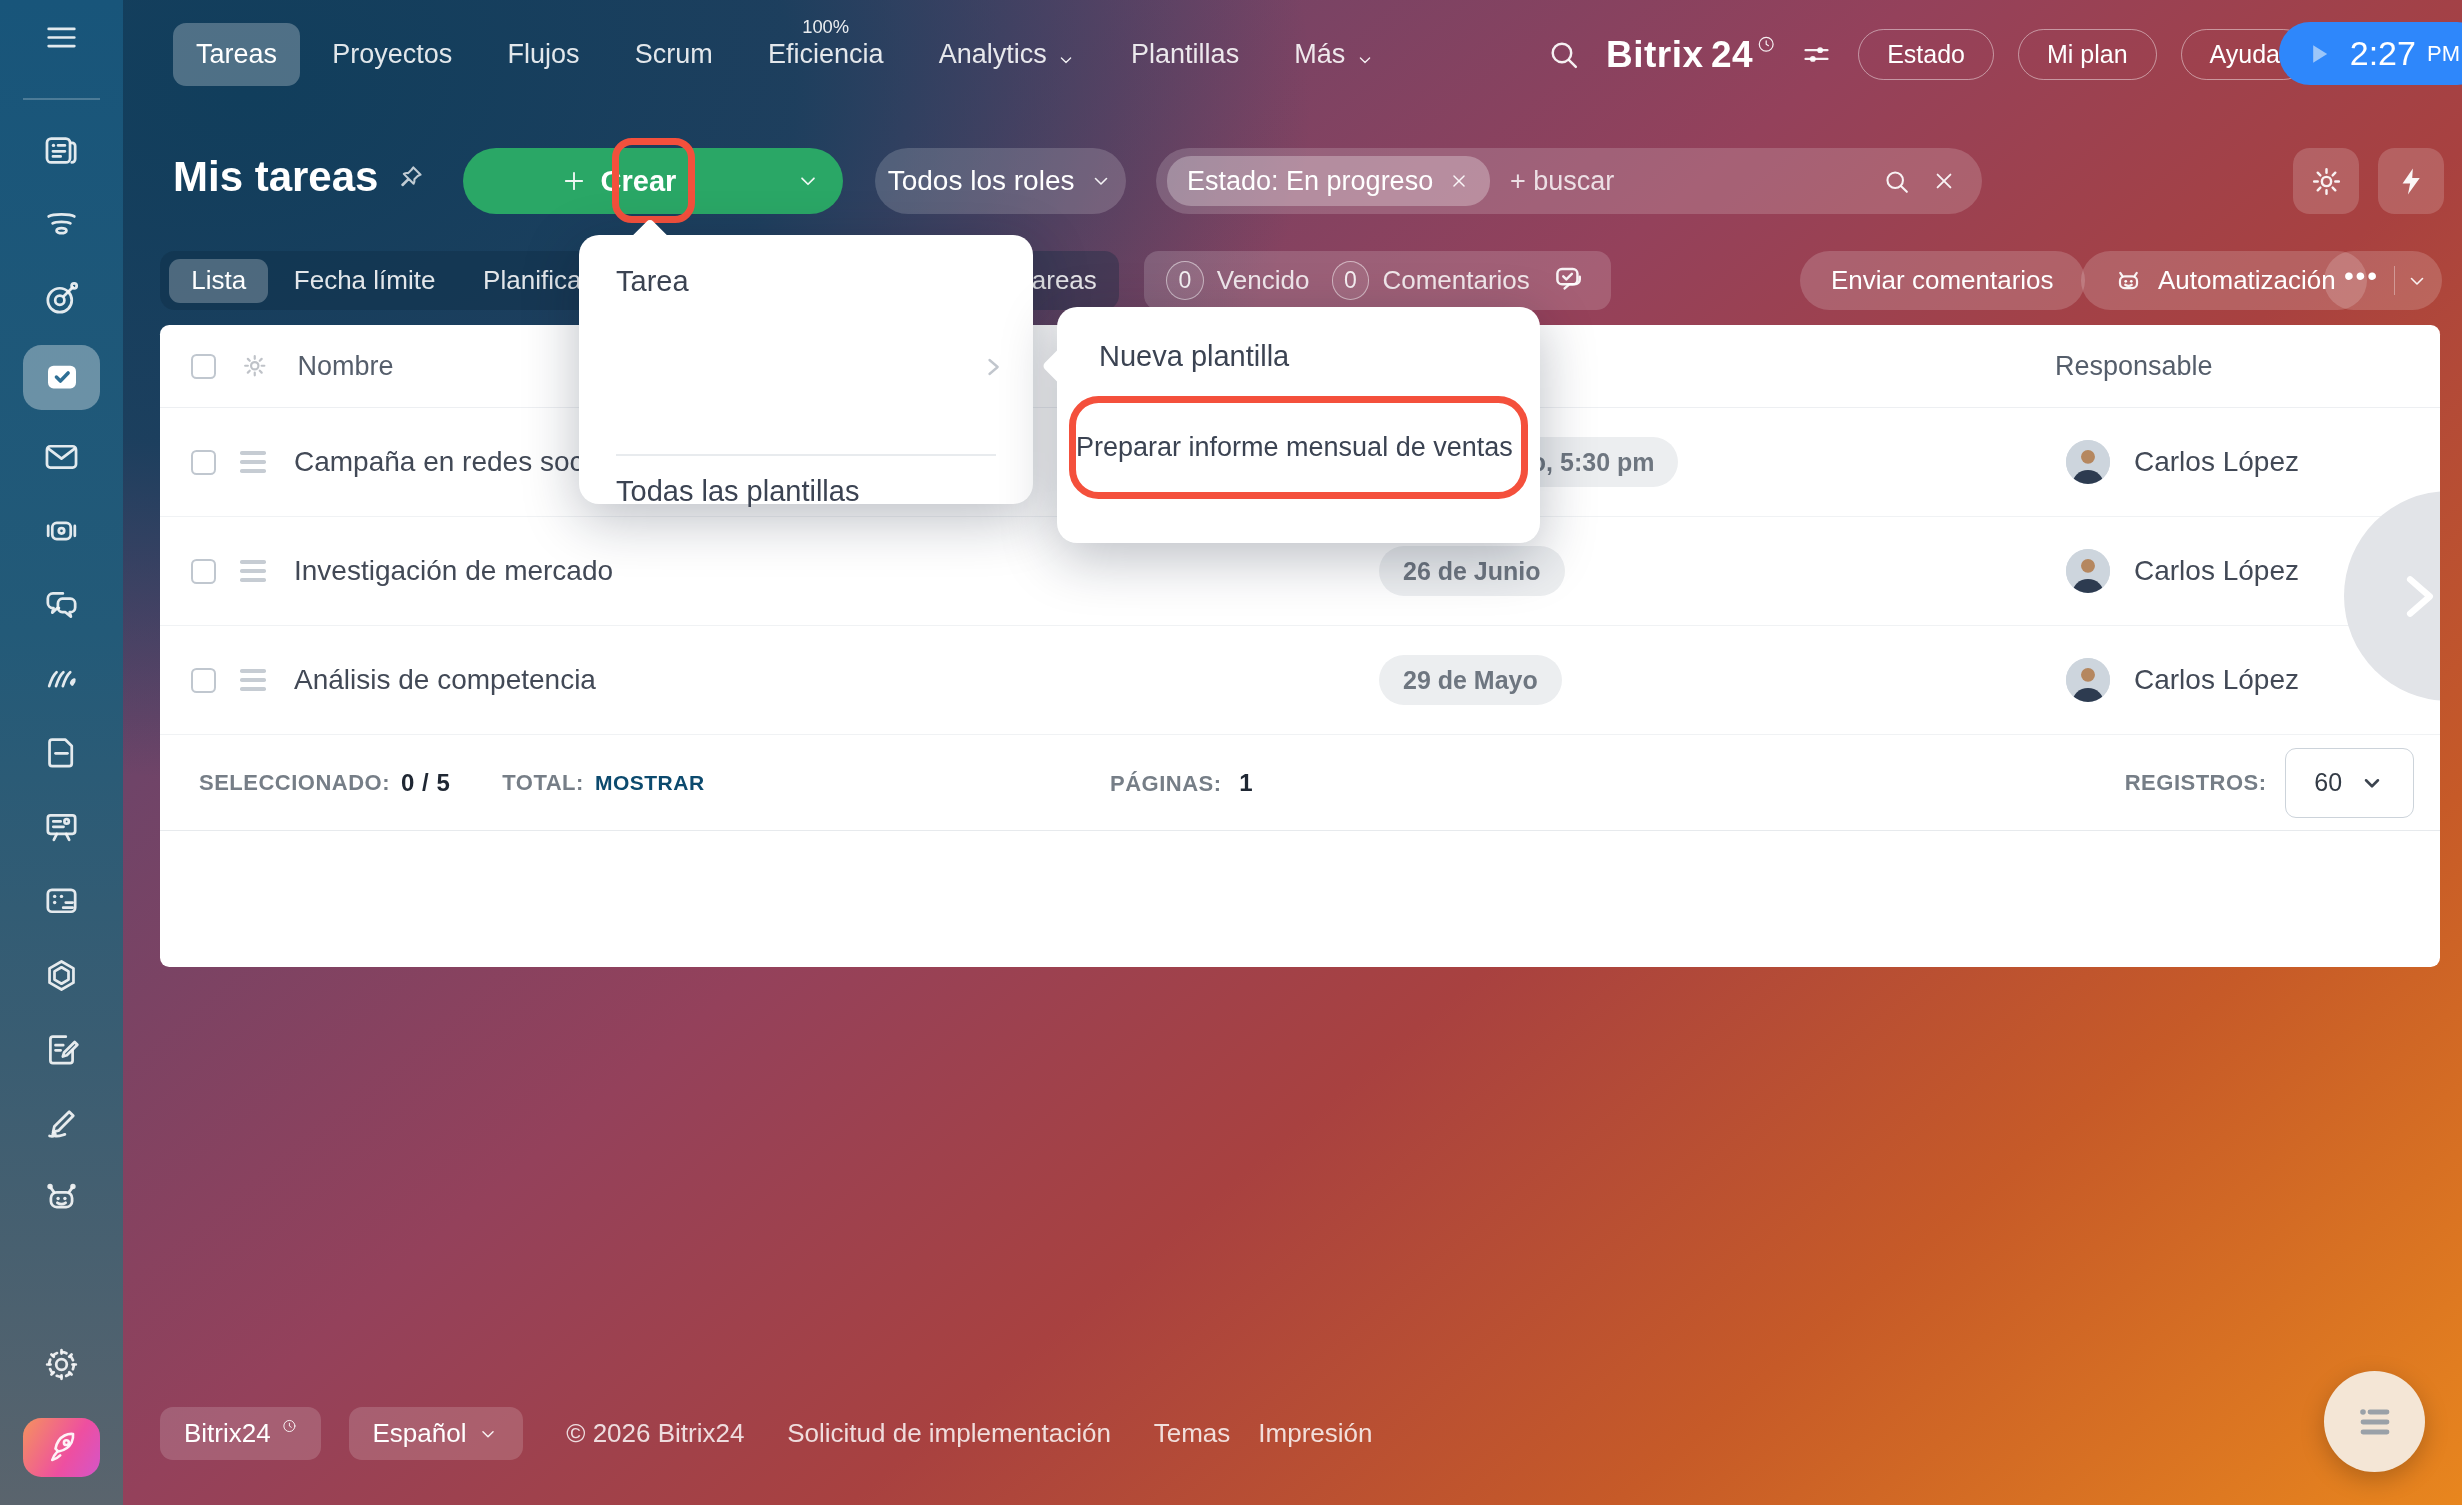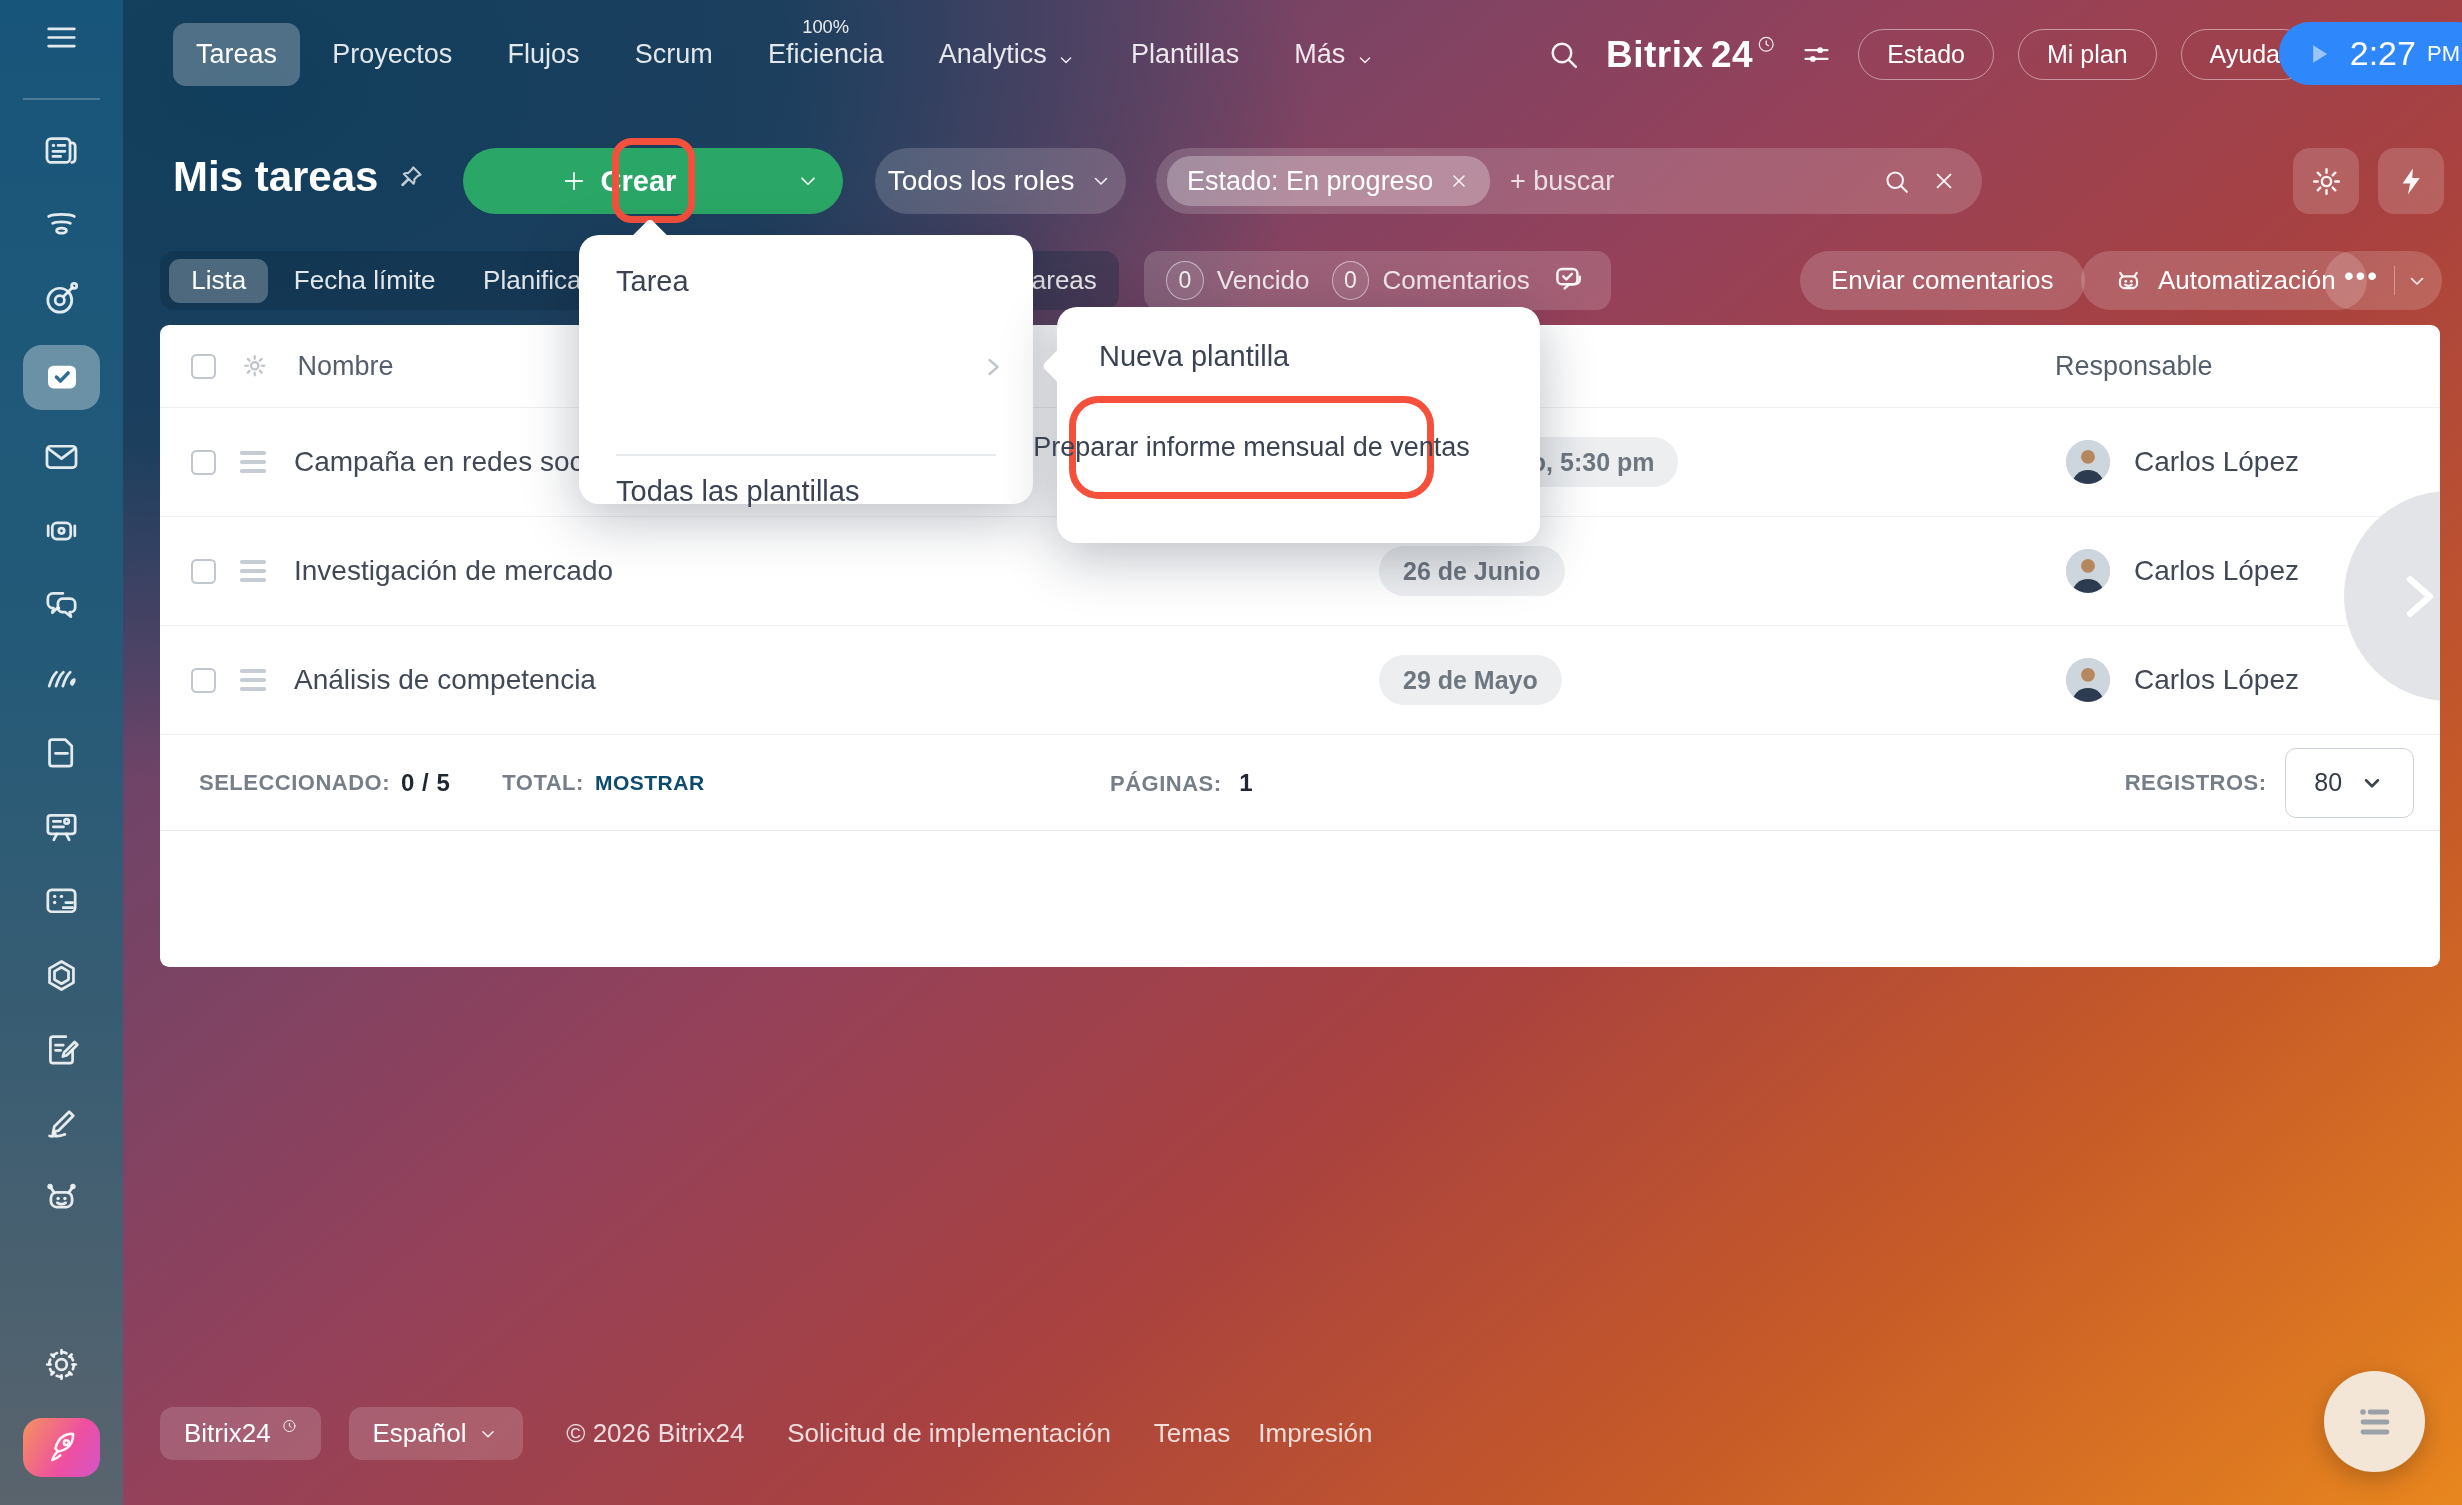--- a/index.html
+++ b/index.html
@@ -127,22 +127,22 @@
   .ring1 { position:absolute; left:11px; top:89px; width:374px; height:98px; border:7.4px solid #f4503c; border-radius:28px;
     background:#f6f7f8; display:flex; align-items:center; }
   .ring1 span { margin-left:26px; font-size:29px; color:#3b4352; white-space:nowrap; }
   .sub-ch { position:absolute; left:400px; top:118px; }
   .mdiv { position:absolute; left:37px; right:37px; top:219px; height:1.8px; background:#e8ebee; }
   .mi-all { left:37px; top:240px; }
   .menu2 { position:absolute; left:1057px; top:307px; width:483px; height:236px; background:#fff; border-radius:20px; z-index:31;
     box-shadow:0 14.8px 55px rgba(15,25,45,.28); color:#3b4352; }
   .menu2 .ptr { position:absolute; left:-10px; top:46px; width:26px; height:26px; background:#fff; transform:rotate(45deg); border-radius:4.6px; }
   .mi-new { left:42px; top:33px; }
-  .ring2 { position:absolute; left:12px; top:89px; width:365px; height:103px; border:7.4px solid #f4503c; border-radius:29.5px;
-    display:flex; align-items:center; justify-content:center; background:#fff; }
+  .ring2 { position:absolute; left:12px; top:89px; width:459px; height:103px; border:7.4px solid #f4503c; border-radius:29.5px;
+    display:flex; align-items:center; background:#fff; }
   .ring2 span { font-size:27px; color:#3b4352; white-space:nowrap; }
   .ring0 { position:absolute; left:612px; top:138px; width:83px; height:85px; border:7.4px solid #f4503c; border-radius:20px; z-index:25; }
 
   
   .footer { position:absolute; left:160px; top:1407px; display:flex; align-items:center; gap:28px; z-index:6; }
   .f-pill { background:rgba(255,255,255,.16); border-radius:13px; height:53px; display:flex; align-items:center; gap:11px;
     padding:0 24px; font-size:26px; color:#fff; white-space:nowrap; }
   .f-link { font-size:26px; color:rgba(255,255,255,.82); white-space:nowrap; }
   .f-gap { margin-left:14.8px; }
   .fab { position:absolute; right:37px; bottom:33px; width:101px; height:101px; border-radius:50%; background:#f4e6d6;
@@ -543,21 +543,21 @@
       <b>0 / 5</b>
       <span class="lbl-total">TOTAL:</span>
       <span class="lnk">MOSTRAR</span>
       <span class="pages">
         <span>PÁGINAS:</span>
         <b>1</b>
       </span>
       <span class="records">
         <span>REGISTROS:</span>
         <span class="rec-sel">
-          <span>80</span>
+          <span>60</span>
           <svg width="26" height="26" viewBox="0 0 24 24">
               <path d="M6.5 9.5l5.5 5.5 5.5-5.5" fill="none" stroke="#3c444f" stroke-width="2.4" stroke-linecap="round" stroke-linejoin="round"></path>
             </svg>
         </span>
       </span>
     </div>
 
   </div>
 
   <div class="ring0"></div>

